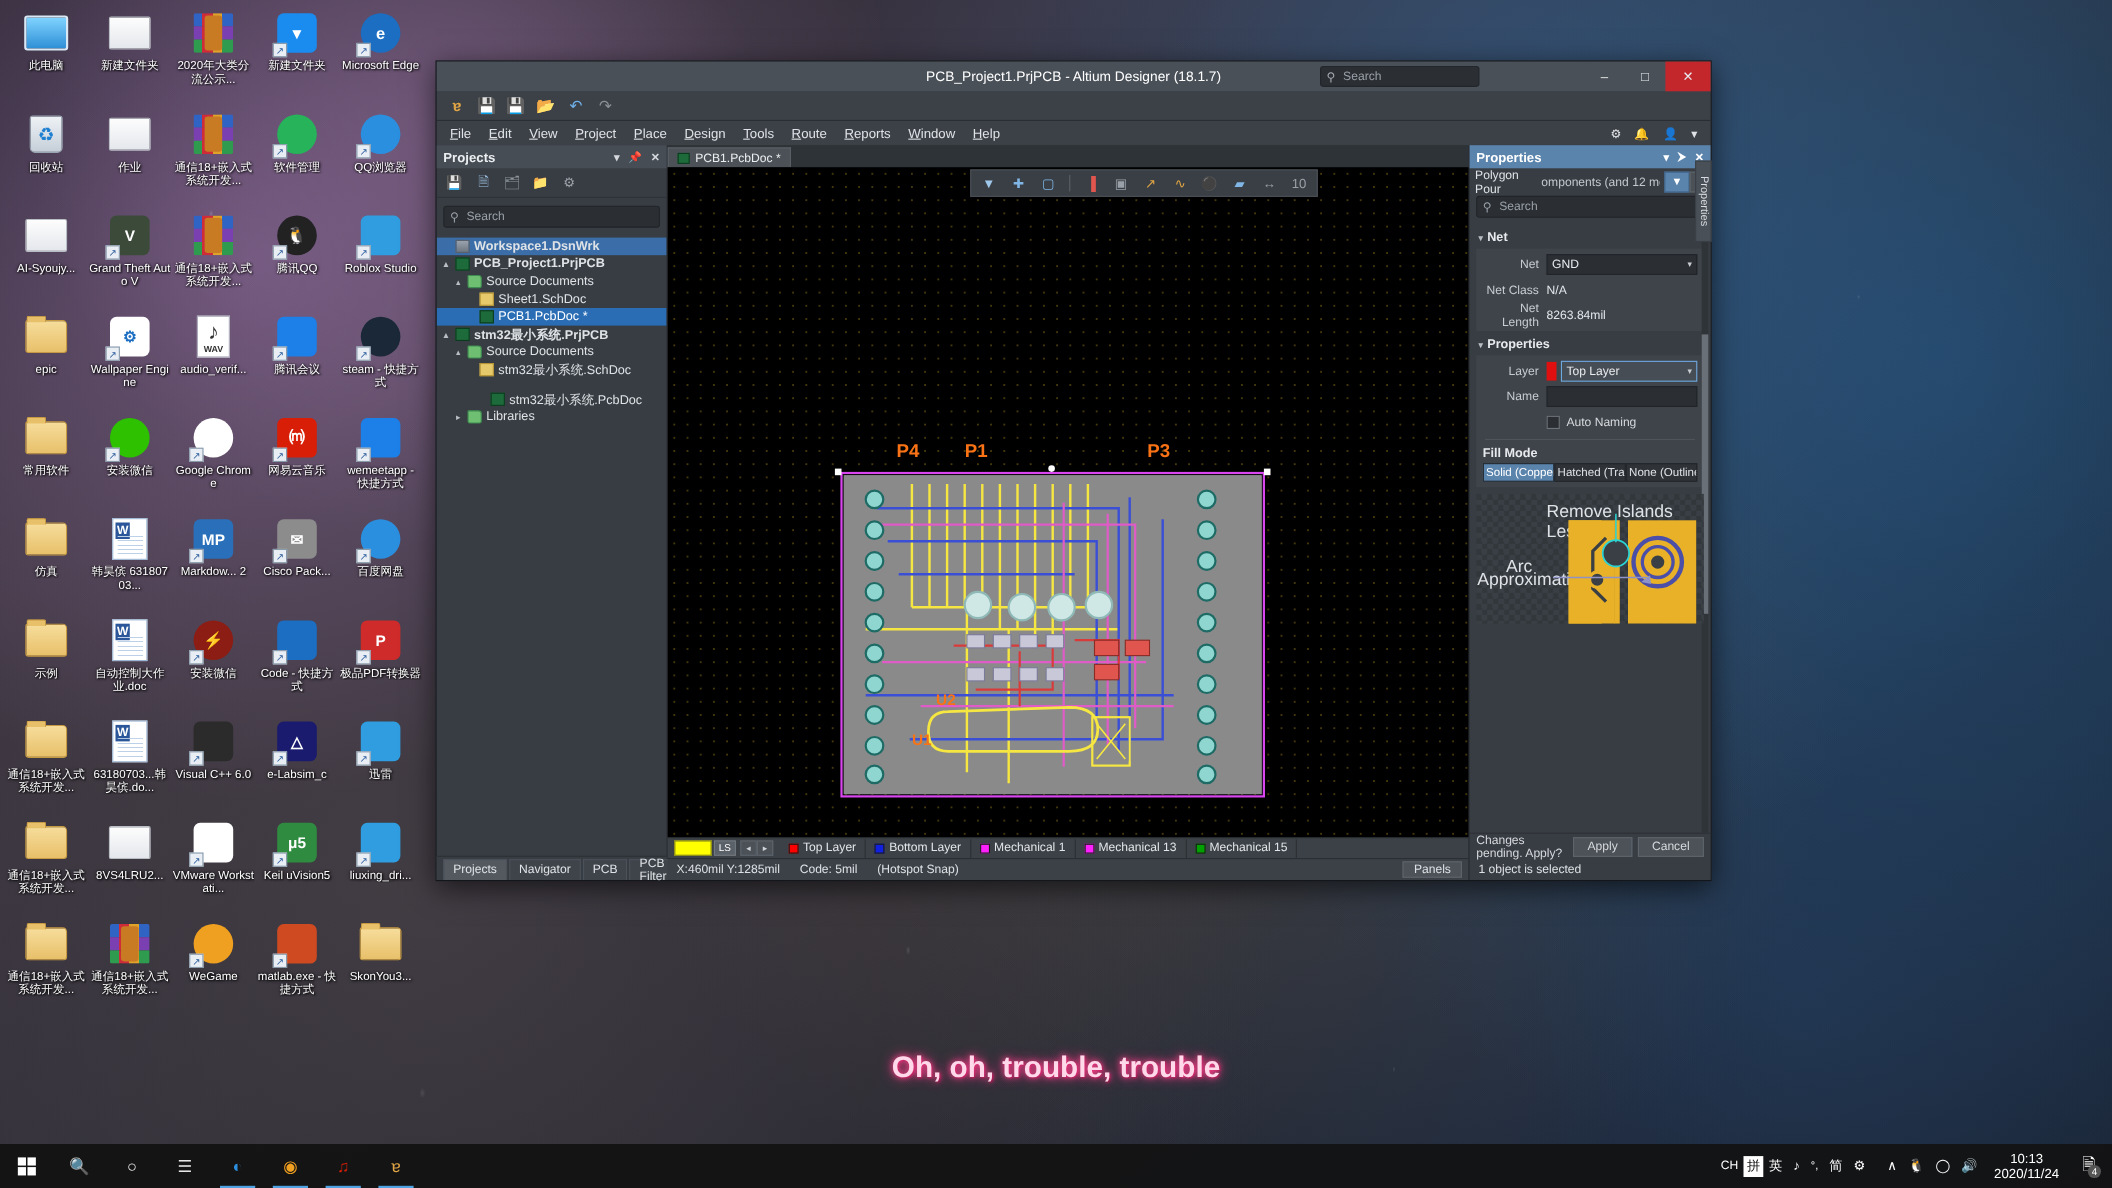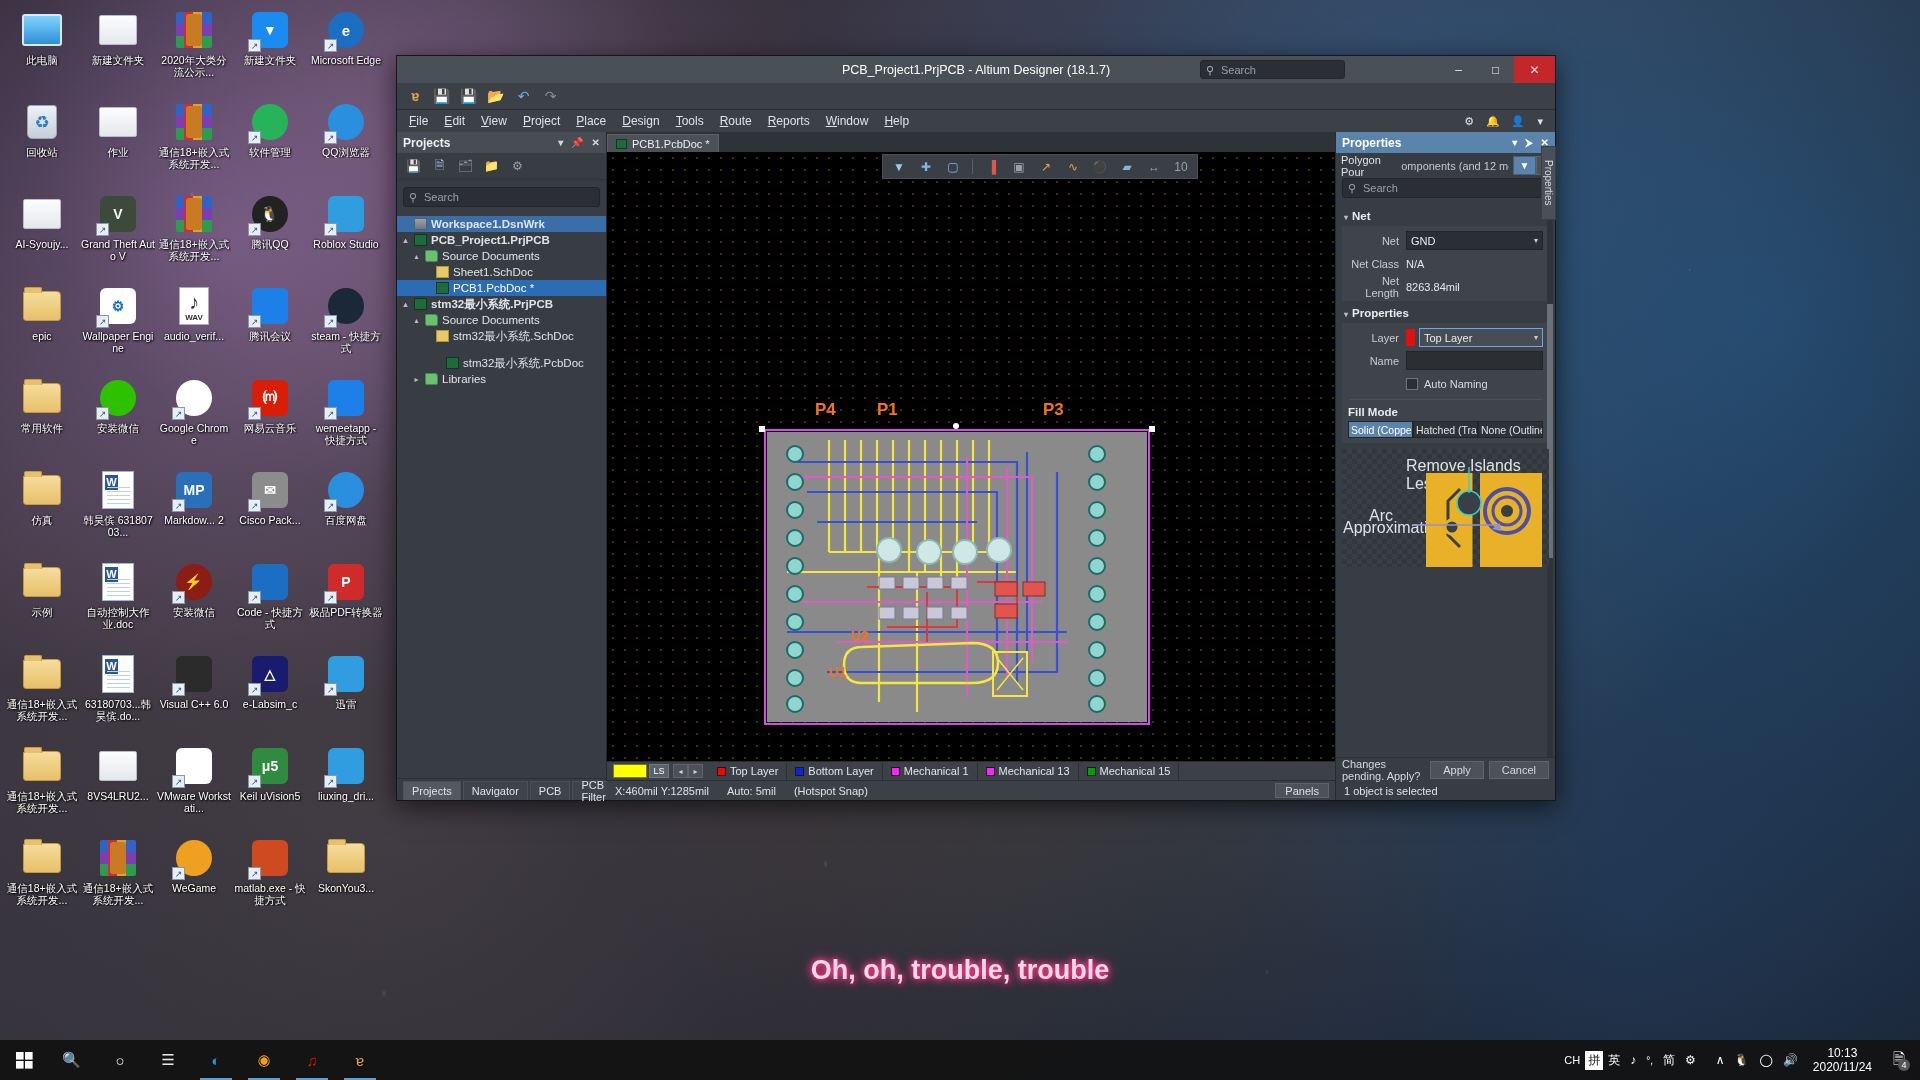--- a/index.html
+++ b/index.html
@@ -916,21 +916,21 @@
             </span>
             <span class="ltab">
               <span class="sw" style="background:#00a000"></span>
               <span>Mechanical 15</span>
             </span>
           </div>
       </div>
 
       <div class="statusbar">
         <span>X:460mil Y:1285mil</span>
-        <span>Auto: 5mil</span>
+        <span>Code: 5mil</span>
         <span>(Hotspot Snap)</span>
         <span class="panels-btn">Panels</span>
       </div>
     </div>
 
     <div class="props">
       <div class="props-hd">
         <span>Properties</span>
         <span class="sp" id="props-hdbtns">
             <span>▾</span>

